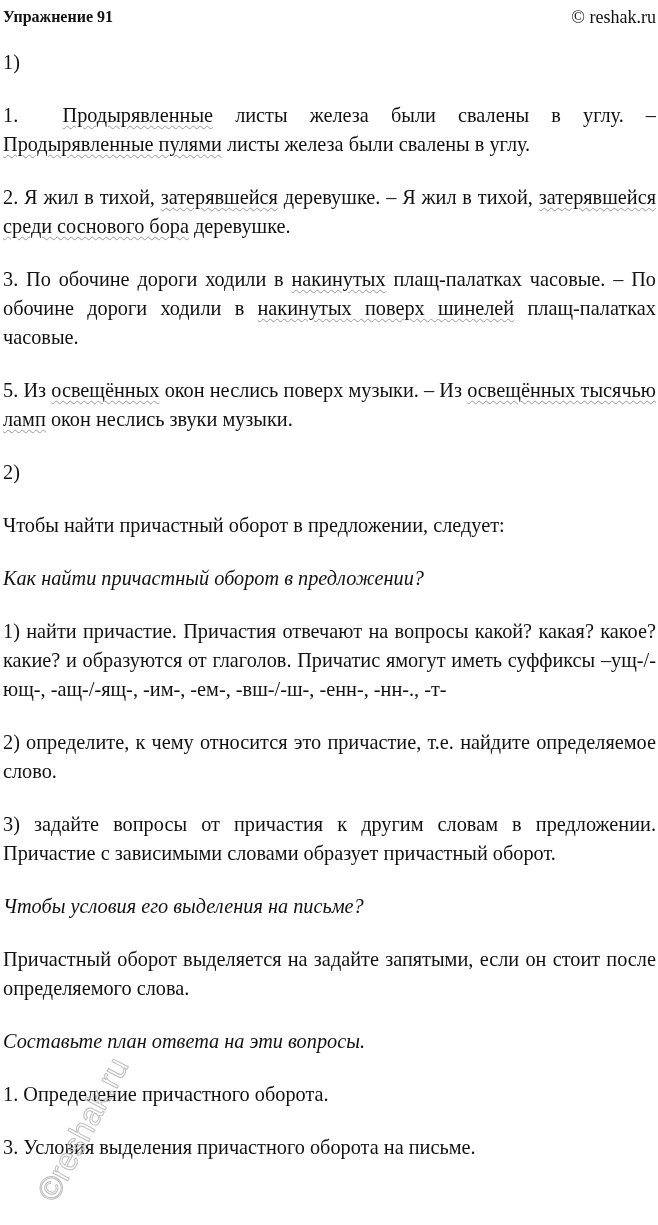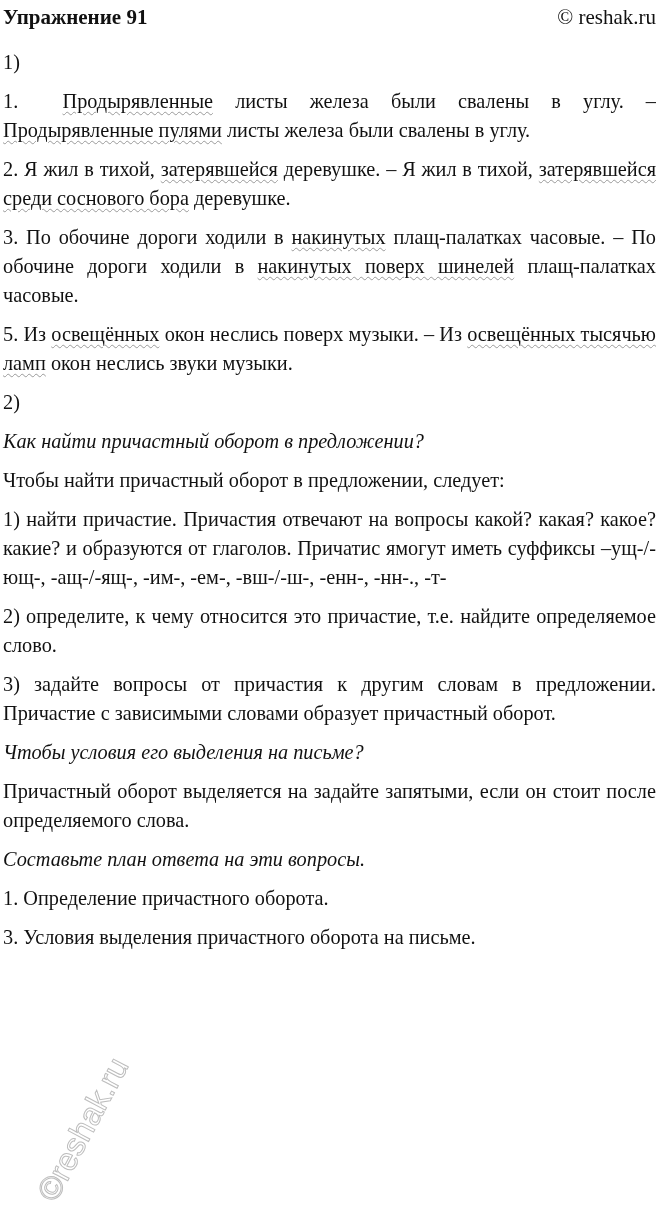--- a/index.html
+++ b/index.html
@@ -23,41 +23,41 @@
   }
   .header {
     position: relative;
     height: 34px;
   }
   .title {
     position: absolute;
     left: 0;
     top: 4px;
     font-weight: bold;
-    font-size: 21px;
+    font-size: 16px;
     line-height: 26px;
   }
   .copyright {
     position: absolute;
     right: 0;
     top: 4px;
-    font-size: 21px;
+    font-size: 18px;
     line-height: 26px;
   }
   p {
     margin: 0;
     font-size: 20.3px;
     line-height: 29px;
     text-align: justify;
   }
   .sec {
     margin-top: 14px;
   }
   .para {
-    margin-top: 10px;
+    margin-top: 24px;
   }
   .it {
     font-style: italic;
   }
   .u {
     text-decoration: underline;
     text-decoration-style: wavy;
     text-decoration-color: #9a9a9a;
     text-decoration-thickness: 1px;
     text-underline-offset: 3px;
@@ -100,23 +100,23 @@
     <span>3.</span><span> По обочине дороги ходили в </span><span class="u">накинутых</span><span> плащ-палатках часовые. – По обочине дороги ходили в </span><span class="u">накинутых поверх шинелей</span><span> плащ-палатках часовые.</span>
   </p>
 
 
   <p class="para">
     <span>5.</span><span> Из </span><span class="u">освещённых</span><span> окон неслись поверх музыки. – Из </span><span class="u">освещённых тысячью ламп</span><span> окон неслись звуки музыки.</span>
   </p>
 
   <p class="para">2)</p>
 
+  <p class="para">Чтобы найти причастный оборот в предложении, следует:</p>
+
   <p class="para it">Как найти причастный оборот в предложении?</p>
-
-  <p class="para">Чтобы найти причастный оборот в предложении, следует:</p>
 
   <p class="para">1) найти причастие. Причастия отвечают на вопросы какой? какая? какое? какие? и образуются от глаголов. Причатис ямогут иметь суффиксы –ущ-/-ющ-, -ащ-/-ящ-, -им-, -ем-, -вш-/-ш-, -енн-, -нн-., -т-</p>
   <p class="para">2) определите, к чему относится это причастие, т.е. найдите определяемое слово.</p>
   <p class="para">3) задайте вопросы от причастия к другим словам в предложении. Причастие с зависимыми словами образует причастный оборот.</p>
 
   <p class="para it">Чтобы условия его выделения на письме?</p>
 
   <p class="para">Причастный оборот выделяется на задайте запятыми, если он стоит после определяемого слова.</p>
 
   <p class="para it">Составьте план ответа на эти вопросы.</p>

